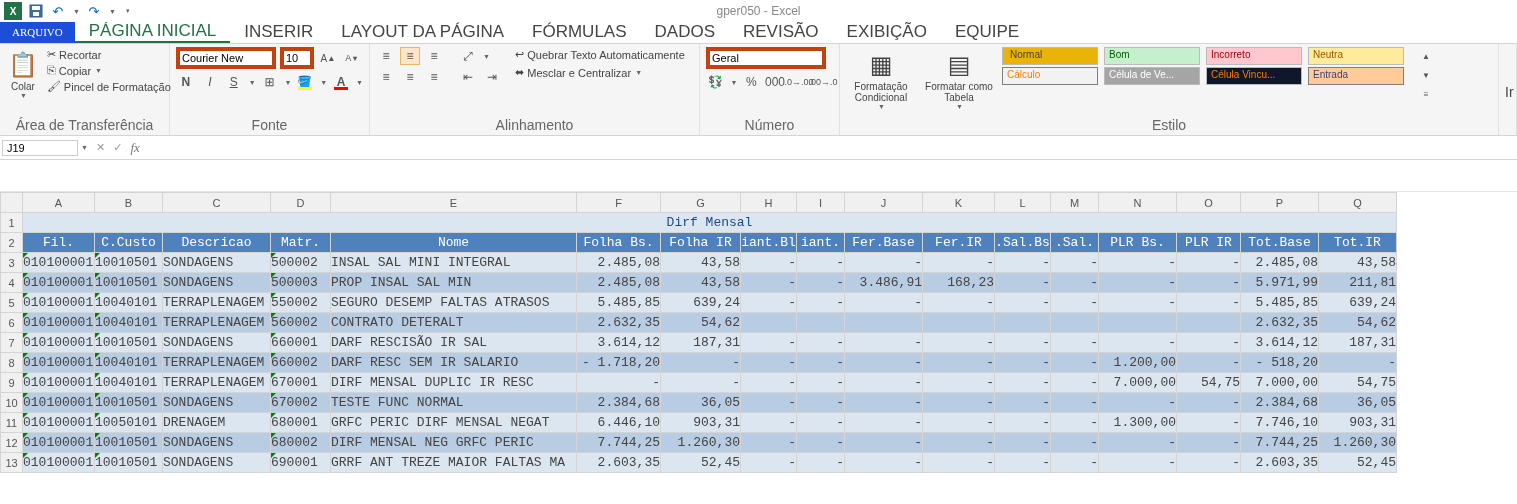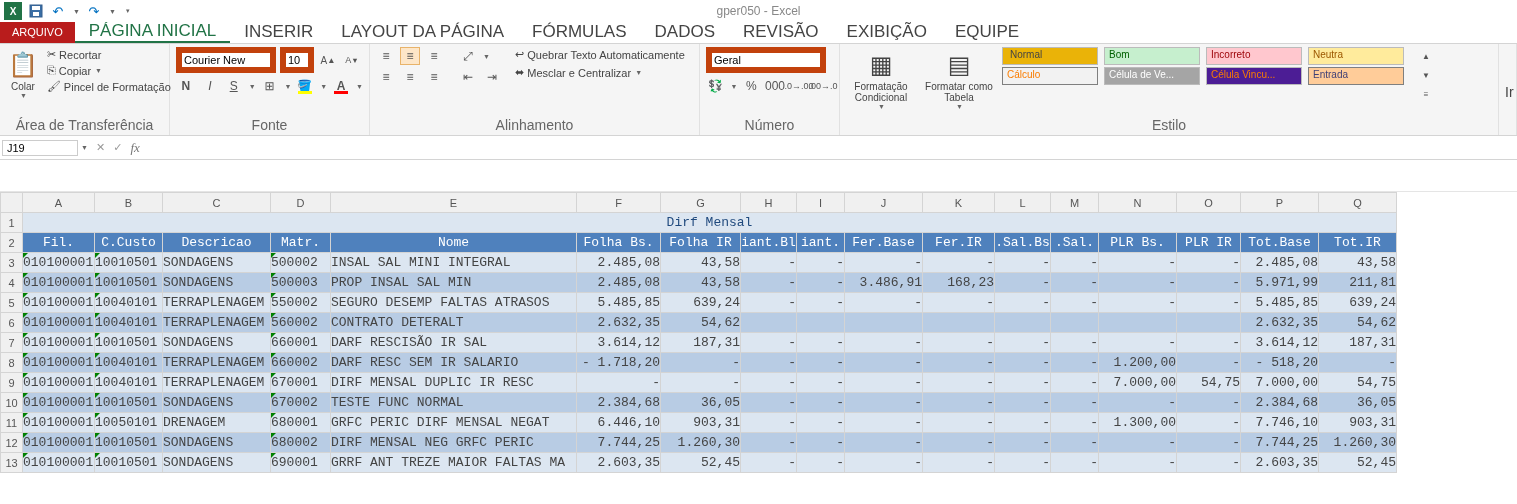--- a/index.html
+++ b/index.html
@@ -9,46 +9,46 @@
   .titlebar { height: 22px; background: #fff; display: flex; align-items: center; position: relative; }
   .titlebar-left { display: flex; align-items: center; gap: 6px; padding-left: 4px; }
   .titlebar-center { position: absolute; left: 50%; transform: translateX(-50%); color: #888; font-size: 12px; }
   .qat-icon { width: 16px; height: 16px; display: inline-flex; align-items: center; justify-content: center; font-size: 12px; }
   .excel-logo { width: 18px; height: 18px; background: #217346; color: #fff; display: inline-flex; align-items: center; justify-content: center; font-weight: bold; font-size: 10px; }
   .undo-icon, .redo-icon { color: #0070c0; font-size: 13px; }
   .dd-caret { font-size: 7px; color: #666; margin-left: 1px; }
   
   
   .tabs { height: 22px; background: #fff; display: flex; align-items: flex-end; border-bottom: 1px solid #d4d4d4; }
-  .tab-file { background: #b91c1c; color: #fff; padding: 4px 12px; font-size: 11px; height: 22px; display: flex; align-items: center; }
+  .tab-file { background: #1d4ed8; color: #fff; padding: 4px 12px; font-size: 11px; height: 22px; display: flex; align-items: center; font-family: Liberation Serif, serif; }
   .tab { padding: 3px 14px; font-size: 17px; color: #444; height: 22px; display: flex; align-items: center; cursor: pointer; }
   .tab.active { color: #217346; border-bottom: 2px solid #217346; }
   
   
   .ribbon { background: #f5f5f5; border-bottom: 1px solid #d4d4d4; display: flex; height: 92px; }
   .ribbon-group { border-right: 1px solid #e1e1e1; padding: 3px 6px 1px 6px; display: flex; flex-direction: column; justify-content: space-between; }
   .ribbon-group-label { text-align: center; font-size: 14px; color: #666; padding: 1px 0; }
   .ribbon-row { display: flex; align-items: center; gap: 4px; }
   .ribbon-col { display: flex; flex-direction: column; gap: 1px; }
   .rbtn { display: inline-flex; align-items: center; gap: 3px; padding: 1px 3px; font-size: 11px; color: #444; white-space: nowrap; cursor: pointer; }
   .big-btn { display: flex; flex-direction: column; align-items: center; justify-content: center; width: 40px; padding: 2px; font-size: 10px; text-align: center; cursor: pointer; }
   .big-btn .ico { font-size: 24px; height: 32px; display: flex; align-items: center; }
-  .font-select, .size-select, .format-select { border: 6px solid #c2410c; background: #fff; font-size: 11px; padding: 1px 2px; }
+  .font-select, .size-select, .format-select { border: 4px solid #c2410c; background: #fff; font-size: 11px; padding: 1px 2px; }
   .font-select { width: 100px; }
   .size-select { width: 34px; }
   .format-select { width: 120px; }
   .align-btn, .icon-btn { width: 20px; height: 18px; display: inline-flex; align-items: center; justify-content: center; font-size: 12px; color: #555; border: 1px solid transparent; cursor: pointer; }
   .style-cell { width: 96px; height: 18px; border: 1px solid #bbb; font-size: 10px; padding: 1px 4px; overflow: hidden; text-overflow: ellipsis; white-space: nowrap; cursor: pointer; }
   .style-normal { background: #eab308; padding-left: 7px; }
   .style-bom { background: #c6efce; color: #006100; }
   .style-incorreto { background: #ffc7ce; color: #9c0006; }
   .style-neutra { background: #ffeb9c; color: #9c5700; }
   .style-calculo { background: #f2f2f2; color: #fa7d00; border: 1px solid #7f7f7f; }
   .style-celula { background: #a5a5a5; color: #fff; }
-  .style-vincu { background: #4c1d95; color: #fa7d00; }
+  .style-vincu { background: #0f172a; color: #fa7d00; }
   .style-entrada { background: #ffcc99; color: #3f3f76; border: 1px solid #7f7f7f; }
   .styles-grid { display: grid; grid-template-columns: repeat(4, 100px); gap: 2px; }
   
   
   .formula-bar { height: 24px; display: flex; align-items: center; border-bottom: 1px solid #d4d4d4; background: #fff; }
   .name-box { width: 76px; border: 1px solid #ccc; margin: 2px; padding: 1px 4px; font-size: 11px; }
   .fx-area { display: flex; align-items: center; gap: 8px; padding: 0 8px; color: #999; }
   .fx-label { font-style: italic; font-family: "Times New Roman", serif; font-size: 13px; color: #777; }
   .formula-input { flex: 1; border: none; padding: 2px 6px; font-size: 11px; }
   

